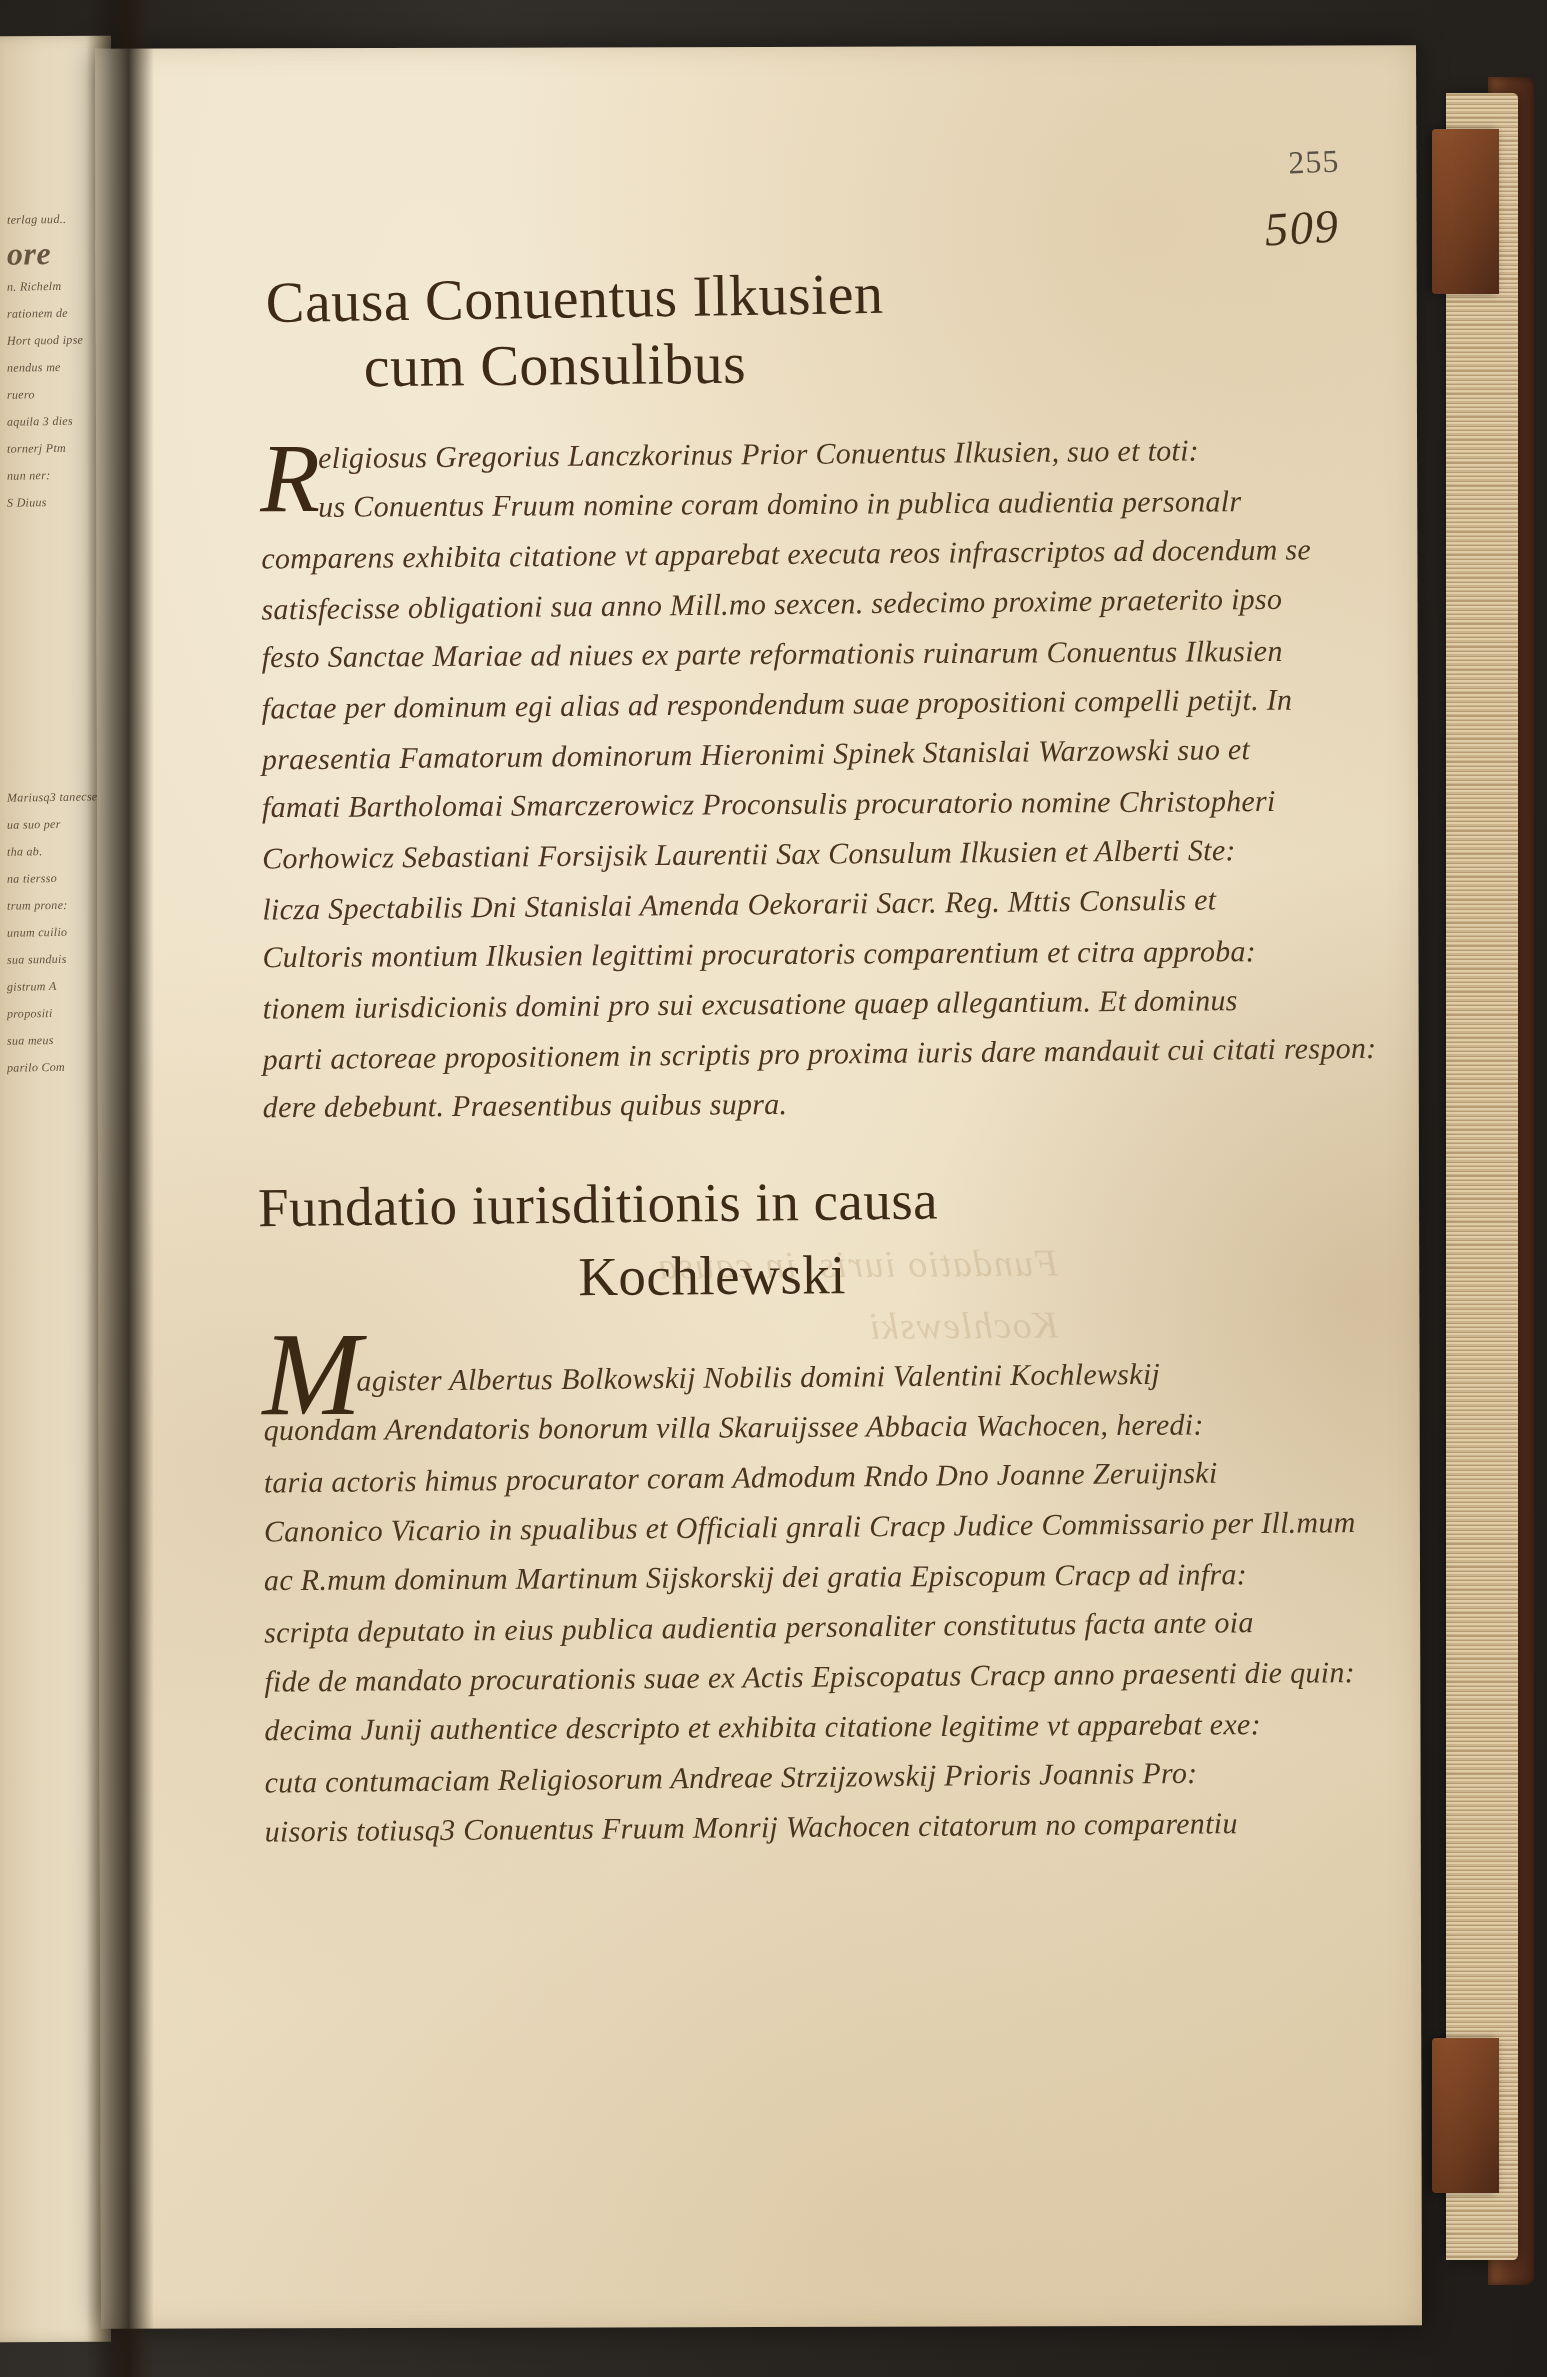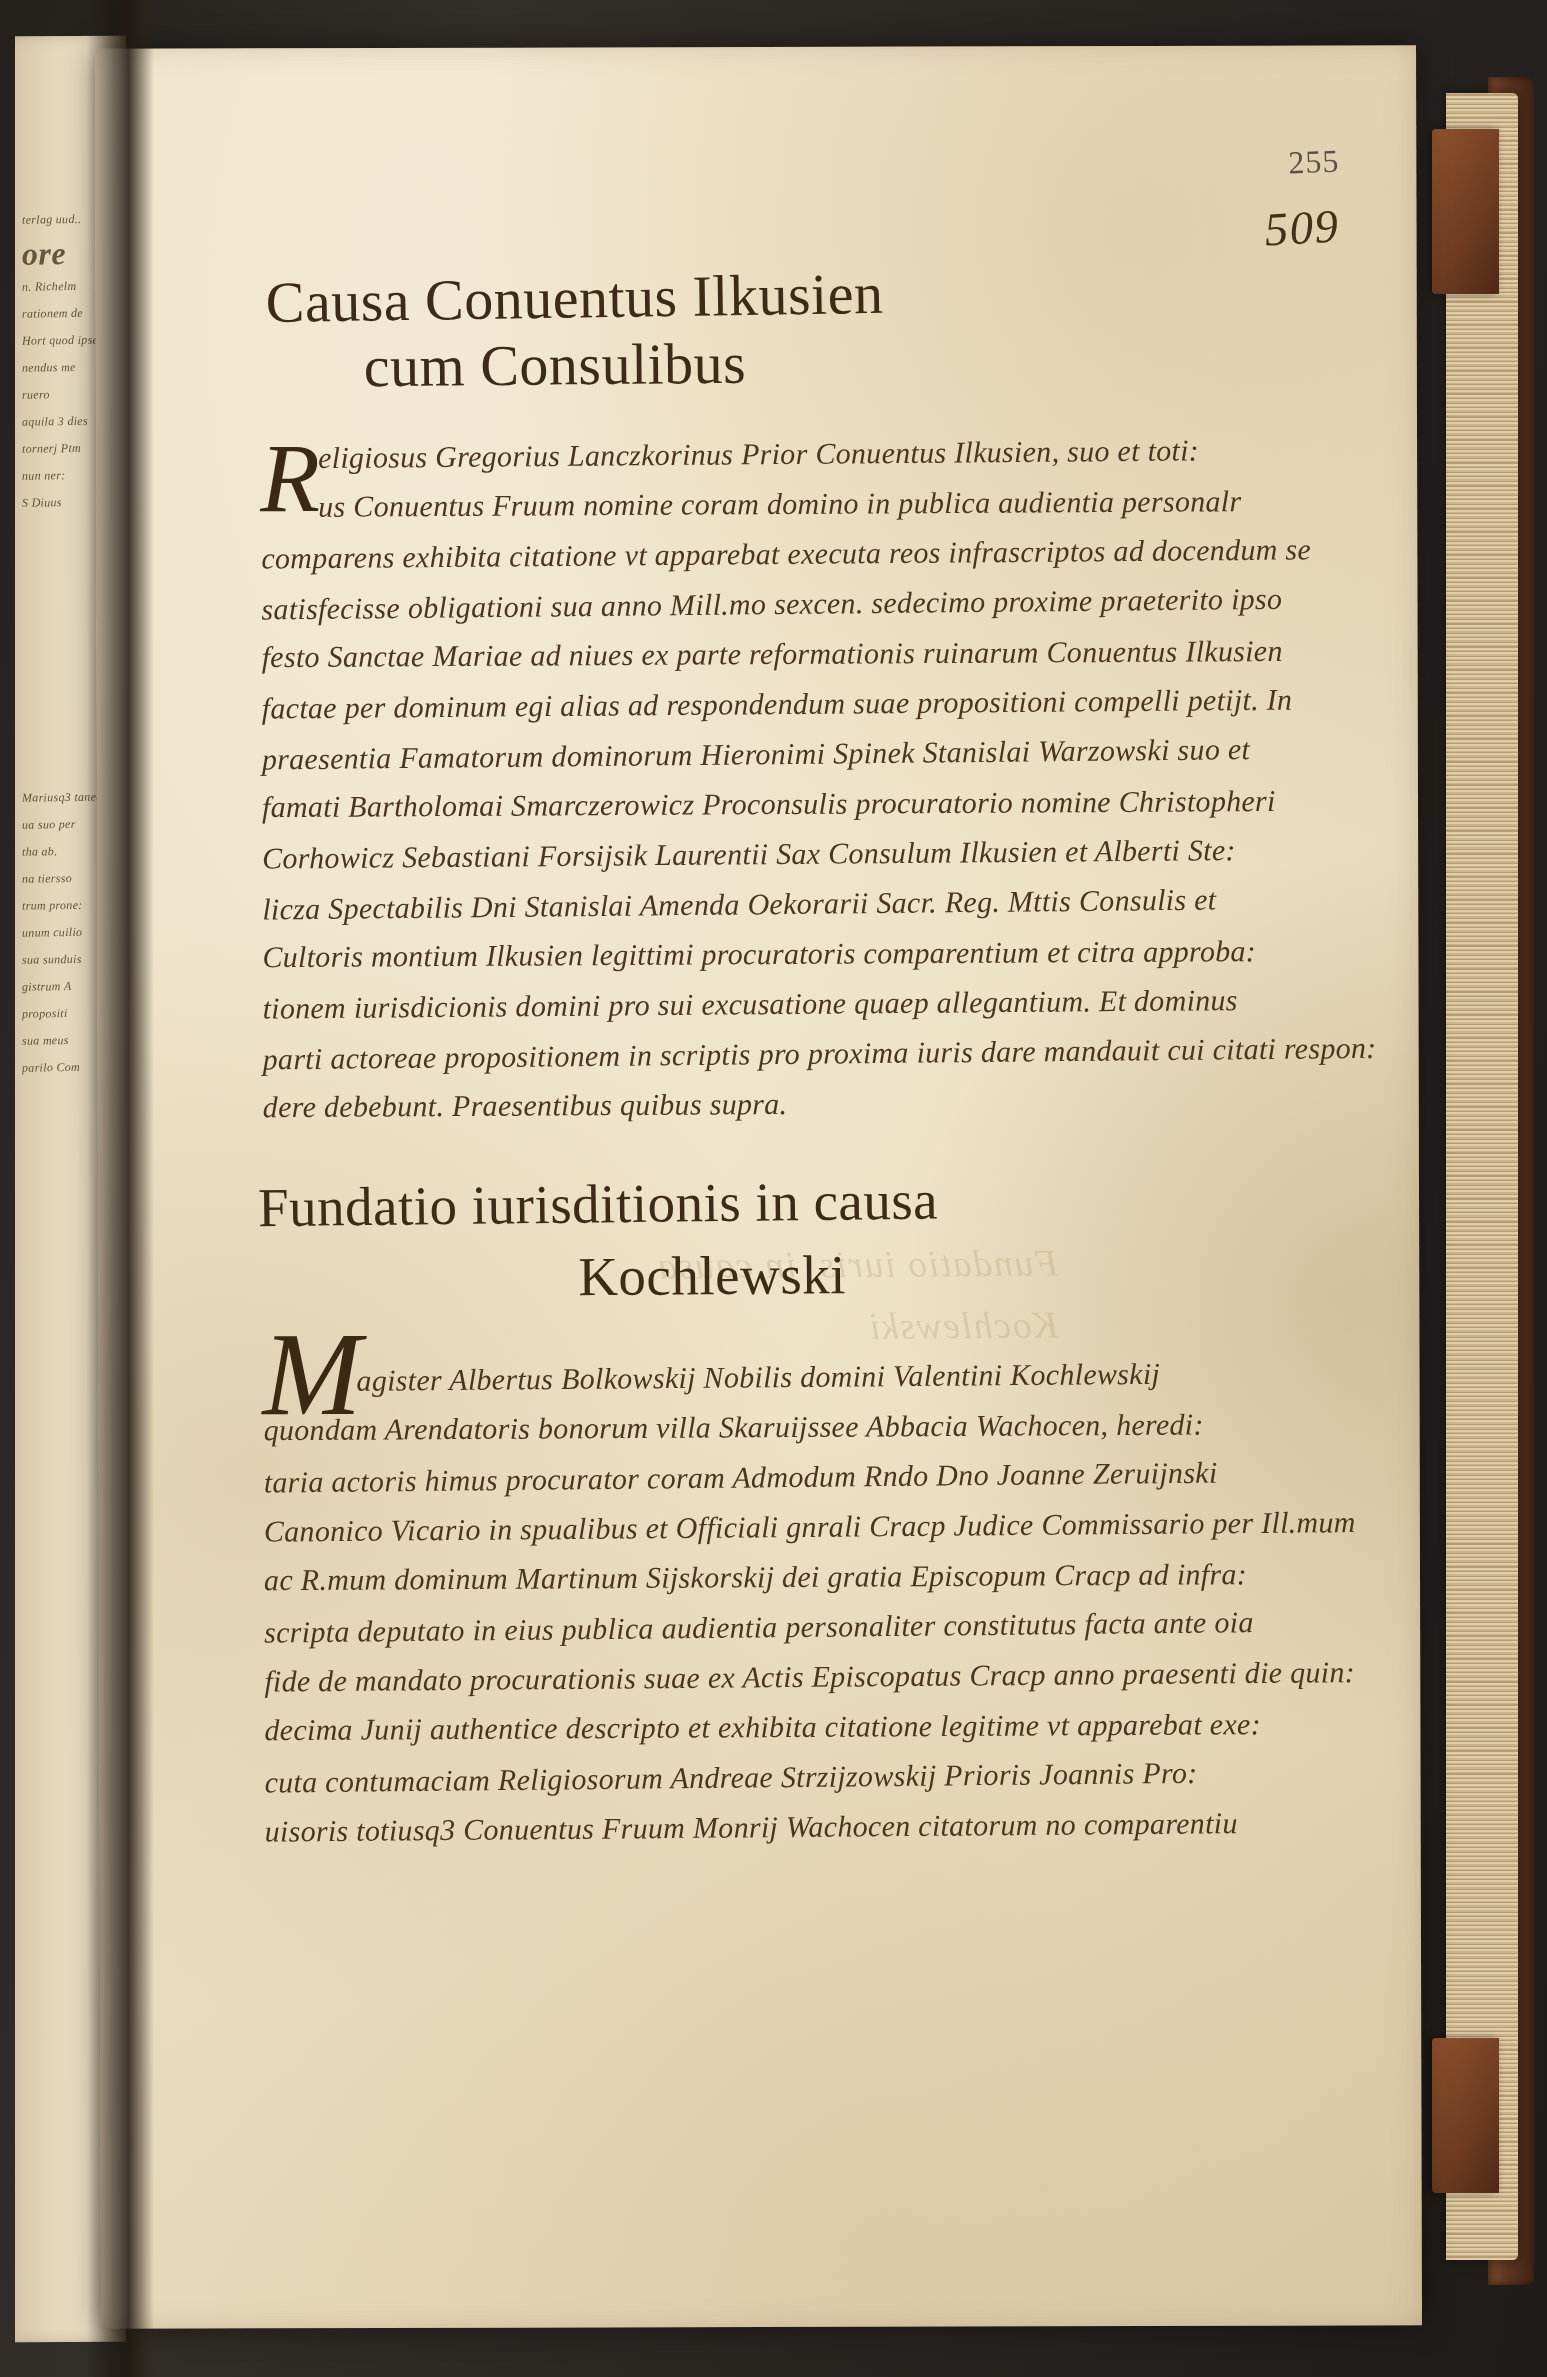--- a/index.html
+++ b/index.html
@@ -36,21 +36,20 @@
   #verso-page {
     position: absolute;
     left: 0;
     top: 36px;
     width: 111px;
     height: 2306px;
     background:
       linear-gradient(90deg, #d8c8a8 0%, #e4d7bb 35%, #e8dcc2 75%, #cbb994 100%);
     box-shadow: inset -8.3px 0 17.5px -6.2px rgba(90,70,45,.55);
     transform: skewY(-0.25deg);
-    margin-left: 15px;
   }
   #verso-page .verso-ink {
     position: absolute;
     left: 7.2px;
     top: 170px;
     width: 98px;
     color: #4a3a28;
     font-family: "Liberation Serif", serif;
     opacity: .85;
   }

